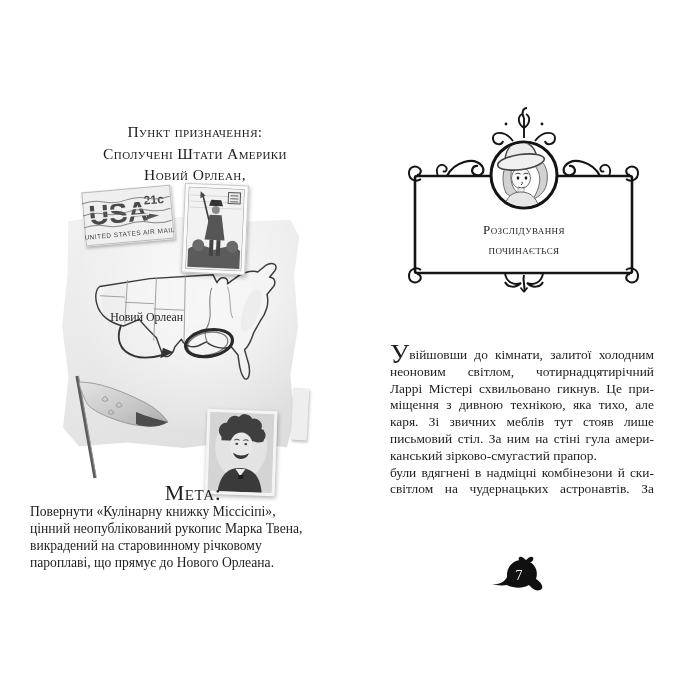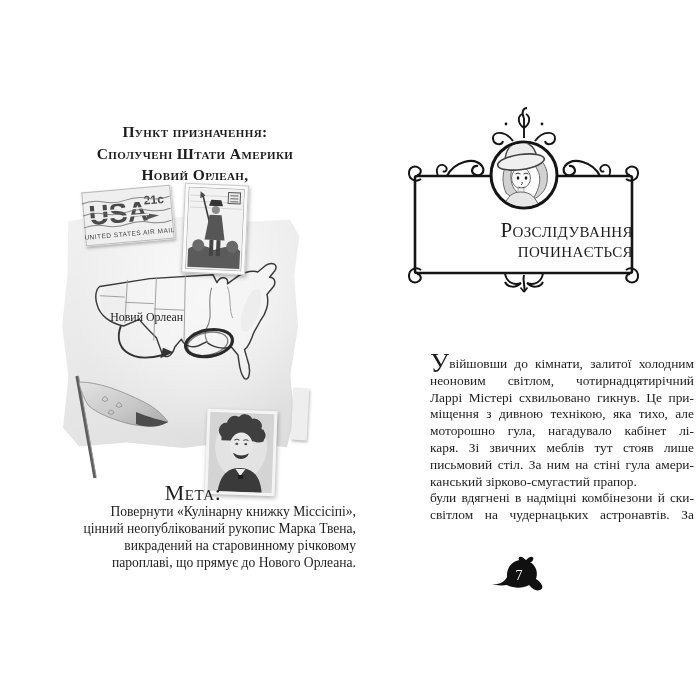--- a/index.html
+++ b/index.html
@@ -2,21 +2,21 @@
 <html><head>
 <meta charset="utf-8">
 <style>
   * { margin:0; padding:0; box-sizing:border-box; }
   html,body { width:700px; height:700px; background:#ffffff; overflow:hidden; }
   body { font-family:"Liberation Serif", serif; color:#1d1d1d; position:relative; }
   .abs { position:absolute; }
 
   
   .dest-header { left:38px; top:121px; width:314px; text-align:center;
-    font-variant:small-caps; font-size:15.5px; line-height:21.5px; letter-spacing:.4px;font-weight:bold; }
+    font-variant:small-caps; font-size:15.5px; line-height:21.5px; letter-spacing:.4px; }
   .paper {
     left:62px; top:216px; width:236px; height:232px;
     background:linear-gradient(155deg,#f1f1f1 0%,#e9e9e9 45%,#dcdcdc 100%);
     clip-path:polygon(2% 3%,12% 1%,30% 2%,55% 0%,78% 2%,96% 1%,100% 8%,98% 25%,100% 47%,97% 68%,99% 86%,96% 99%,74% 97%,52% 100%,28% 98%,8% 100%,1% 92%,3% 70%,0% 48%,2% 26%);
     transform:rotate(.8deg);
     filter:drop-shadow(2px 3px 3px rgba(0,0,0,.22));
   }
   .paper-sheen { left:0; top:0; width:100%; height:100%;
     background:radial-gradient(ellipse at 60% 35%, rgba(255,255,255,.85), rgba(255,255,255,0) 65%); }
   .paper-tab { left:292px; top:388px; width:16px; height:52px; background:#eee;
@@ -25,27 +25,27 @@
   .stamp-usa { left:83px; top:188px; width:90px; height:55px; transform:rotate(-5deg);
     background:#f1f1f1; box-shadow:1px 2px 3px rgba(0,0,0,.25); }
   .stamp-soldier { left:183px; top:184px; width:64px; height:90px; transform:rotate(2.5deg);
     background:#fbfbfb; border:1px solid #c9c9c9; box-shadow:1px 2px 4px rgba(0,0,0,.3); padding:3px; }
   .flag-svg { left:56px; top:372px; width:138px; height:110px; }
   .twain { left:206px; top:410px; width:70px; height:85px; transform:rotate(2deg);
     background:#dcdcdc; border:3px solid #f4f4f4; box-shadow:1px 2px 4px rgba(0,0,0,.3); }
   .goal-heading { left:38px; top:480px; width:310px; text-align:center;
     font-variant:small-caps; font-size:22px; letter-spacing:.5px; }
   .goal-text { left:30px; top:504px; width:326px; font-size:13.6px; line-height:16.9px; }
-  .goal-text .cl { text-align:right; }
+  .goal-text .cl { text-align:left; }
 
   
   .frame-svg { left:402px; top:92px; width:285px; height:215px; }
-  .chapter-title { left:415px; top:220px; width:218px; text-align:right;
-    font-variant:small-caps; font-size:21px; line-height:20px; letter-spacing:.4px; }
-  .body-text { left:390px; top:356px; width:264px; font-size:13.4px; line-height:16.8px;margin-left:40px; }
+  .chapter-title { left:415px; top:220px; width:218px; text-align:center;
+    font-variant:small-caps; font-size:13px; line-height:20px; letter-spacing:.4px; }
+  .body-text { left:390px; top:347px; width:264px; font-size:13.4px; line-height:16.8px; }
   .line { width:100%; }
   .jl { text-align:justify; text-align-last:justify; }
   .ind { text-indent:17px; }
   .dc { font-size:27px; line-height:0; position:relative; top:4px; letter-spacing:0; }
   .hat-wrap { left:488px; top:555px; width:62px; height:46px; }
 </style>
 </head>
 <body>
 
 <div class="abs dest-header">
@@ -256,21 +256,20 @@
   <div>Розслідування</div>
   <div>починається</div>
 </div>
 
 <div class="abs body-text">
   <div>
     <div class="line jl"><span class="dc">У</span><span>війшовши до кімнати, залитої холодним</span></div>
     <div class="line jl">неоновим світлом, чотирнадцятирічний</div>
     <div class="line jl">Ларрі Містері схвильовано гикнув. Це при-</div>
     <div class="line jl">міщення з дивною технікою, яка тихо, але</div>
-    <div class="line jl">моторошно гула, нагадувало кабінет лі-</div>
     <div class="line jl">каря. Зі звичних меблів тут стояв лише</div>
     <div class="line jl">письмовий стіл. За ним на стіні гула амери-</div>
     <div class="line">канський зірково-смугастий прапор.</div>
   </div>
   <div>
     <div class="line jl">були вдягнені в надміцні комбінезони й ски-</div>
     <div class="line jl">світлом на чудернацьких астронавтів. За</div>
   </div>
 </div>
 

